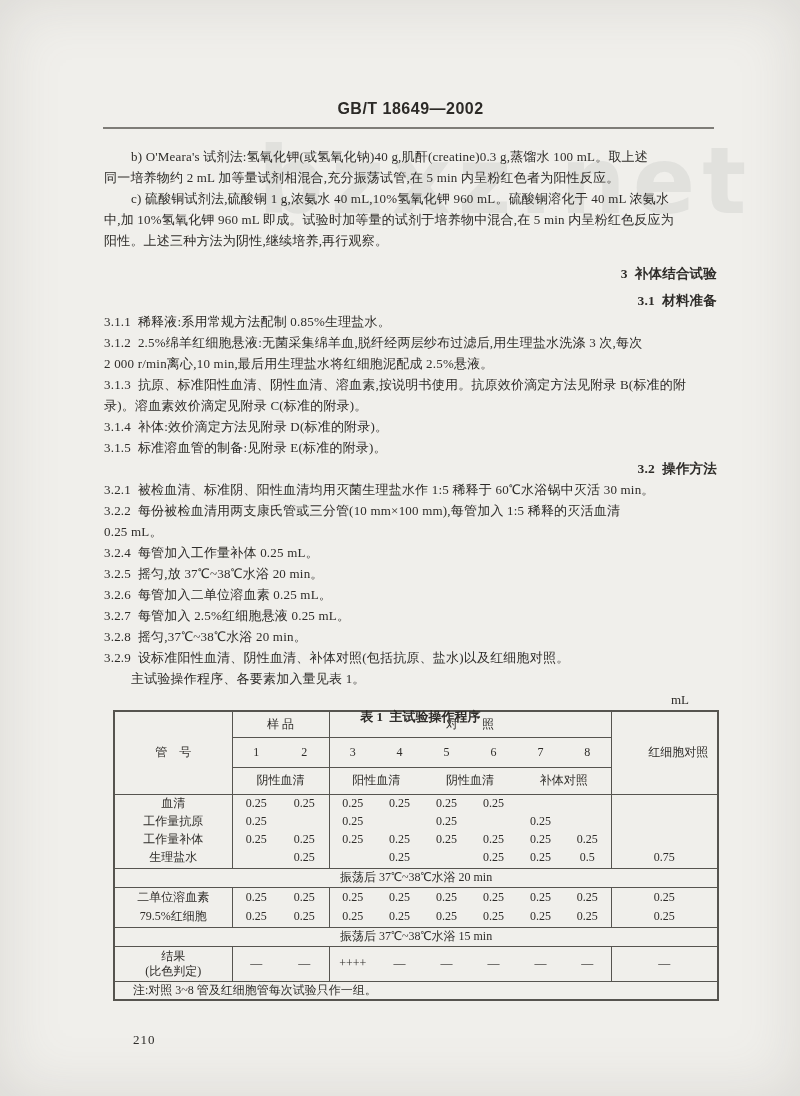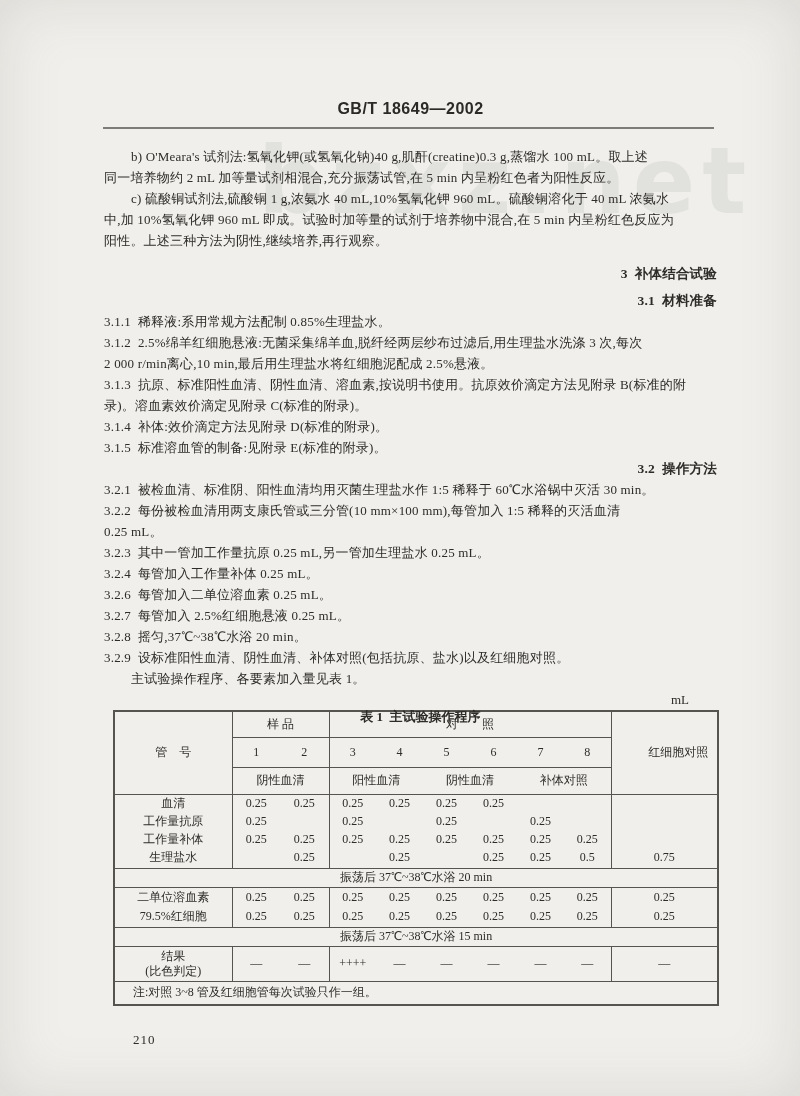--- a/index.html
+++ b/index.html
@@ -70,21 +70,21 @@
   #t1 .bb{border-bottom:1.6px solid #56544f;}
   #t1 tr.bend td{border-bottom:1.6px solid #56544f;}
   #t1 tr.h1{height:26px;}
   #t1 tr.h2{height:30px;}
   #t1 tr.h3{height:27px;}
   #t1 tr.rb1{height:18px;}
   #t1 tr.rb1l{height:20px;}
   #t1 tr.rb2{height:20px;}
   #t1 tr.bathr{height:19px;}
   #t1 tr.rres{height:35px;}
-  #t1 tr.rnote{height:24px;}
+  #t1 tr.rnote{height:18px;}
   #t1 .groups-flex{display:flex;justify-content:flex-start;align-items:center;height:100%;}
   #t1 .groups-flex span{display:block;width:94px;text-align:center;}
   #t1 .note-cell{text-align:left;padding-left:18px;}
   #t1 .res-label div{line-height:15px;}
   
   .page-number{
     position:absolute;left:133px;top:1032px;
     font-size:13px;color:#2e2c29;letter-spacing:1px;
   }
 </style>
@@ -112,22 +112,22 @@
         <div class="line">3.1.2  2.5%绵羊红细胞悬液:无菌采集绵羊血,脱纤经两层纱布过滤后,用生理盐水洗涤 3 次,每次</div>
         <div class="line">2 000 r/min离心,10 min,最后用生理盐水将红细胞泥配成 2.5%悬液。</div>
         <div class="line">3.1.3  抗原、标准阳性血清、阴性血清、溶血素,按说明书使用。抗原效价滴定方法见附录 B(标准的附</div>
         <div class="line">录)。溶血素效价滴定见附录 C(标准的附录)。</div>
         <div class="line">3.1.4  补体:效价滴定方法见附录 D(标准的附录)。</div>
         <div class="line">3.1.5  标准溶血管的制备:见附录 E(标准的附录)。</div>
         <div class="line bold">3.2  操作方法</div>
         <div class="line">3.2.1  被检血清、标准阴、阳性血清均用灭菌生理盐水作 1:5 稀释于 60℃水浴锅中灭活 30 min。</div>
         <div class="line">3.2.2  每份被检血清用两支康氏管或三分管(10 mm×100 mm),每管加入 1:5 稀释的灭活血清</div>
         <div class="line">0.25 mL。</div>
-        <div class="line">3.2.3  其中一管加工作量抗原 0.25 mL,另一管加生理盐水 0.25 mL。</div>
         <div class="line">3.2.4  每管加入工作量补体 0.25 mL。</div>
+        <div class="line">3.2.5  摇匀,放 37℃~38℃水浴 20 min。</div>
         <div class="line">3.2.6  每管加入二单位溶血素 0.25 mL。</div>
         <div class="line">3.2.7  每管加入 2.5%红细胞悬液 0.25 mL。</div>
         <div class="line">3.2.8  摇匀,37℃~38℃水浴 20 min。</div>
         <div class="line">3.2.9  设标准阳性血清、阴性血清、补体对照(包括抗原、盐水)以及红细胞对照。</div>
         <div class="line indent">主试验操作程序、各要素加入量见表 1。</div>
       </div>
 
     <div class="tbl-caption">
       <span>表 1  主试验操作程序</span>
       <span class="tbl-unit">mL</span>

